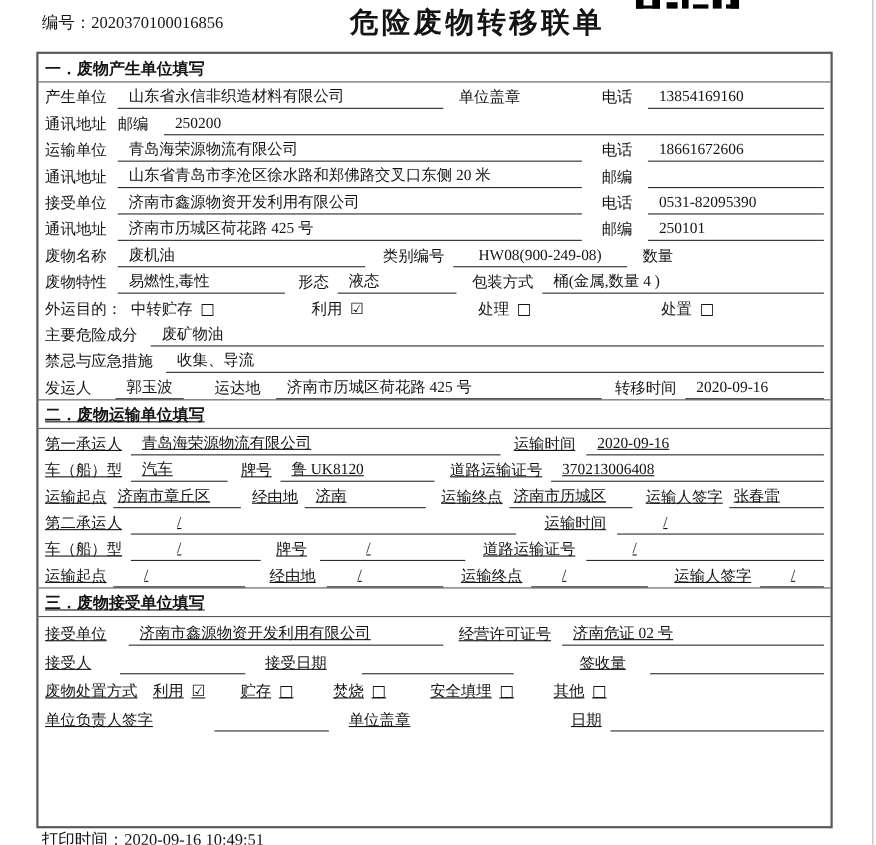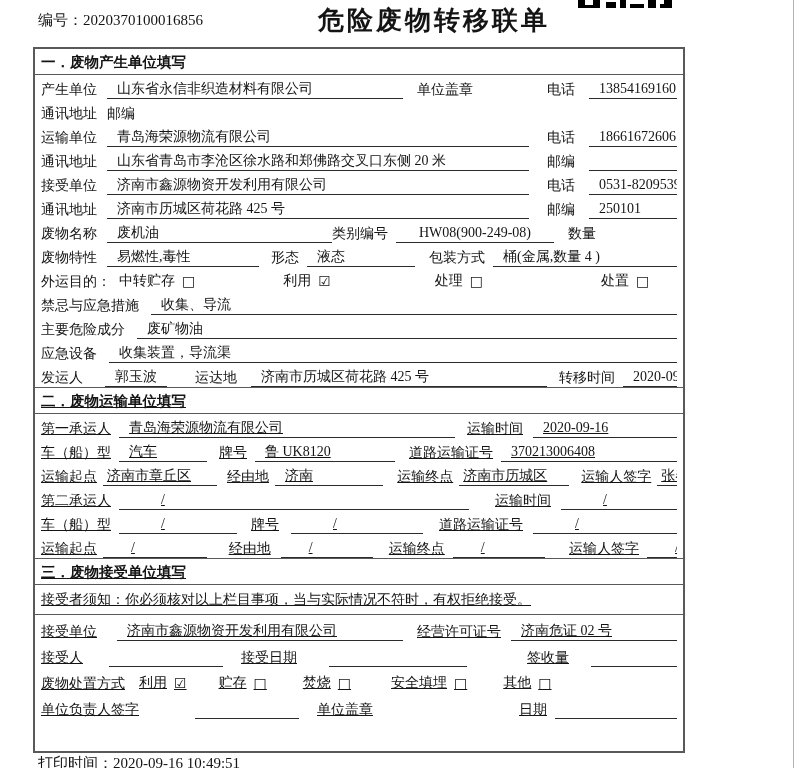--- a/index.html
+++ b/index.html
@@ -12,21 +12,21 @@
   .edge-line { position:absolute; right:2px; top:0; bottom:0; width:1px; background:#b3b3b3; }
   .qr-frag { position:absolute; left:578px; top:0; width:94px; height:8px; }
 
   .topbar { position:relative; height:47px; }
   .doc-no { position:absolute; left:38px; top:11px; font-size:15px; white-space:nowrap; }
   .title {
     position:absolute; left:318px; top:3px; font-size:26px; letter-spacing:3px;
     font-family:"Liberation Sans","DejaVu Sans",sans-serif; font-weight:bold; white-space:nowrap;
   }
 
-  .form { position:absolute; left:33px; top:47px; width:652px; height:706px; border:2px solid #595959; background:#fff; }
+  .form { position:absolute; left:33px; top:47px; width:724px; height:706px; border:2px solid #595959; background:#fff; }
   .sec { }
   .sec + .sec { border-top:1.5px solid #595959;text-decoration:underline; }
   .sec-h {
     font-family:"Liberation Sans","DejaVu Sans",sans-serif; font-weight:bold; font-size:14.5px;
     padding:4px 6px 2px 6px; height:26px; border-bottom:1.5px solid #595959; white-space:nowrap;
   }
   .notice { height:30px; padding:6px 6px 0 6px; border-bottom:1.5px solid #595959; white-space:nowrap; }
 
   .row { display:flex; align-items:flex-end; height:24px; padding:0 6px; white-space:nowrap; }
   .s3 .row { height:26px; }
@@ -83,20 +83,21 @@
           <span class="uv fill">山东省永信非织造材料有限公司</span>
           <span class="lbl" style="margin-left:14px">单位盖章</span>
         </span>
         <span class="lbl rl">电话</span>
         <span class="uv grow">13854169160</span>
       </div>
 
       <div class="row">
         <span class="lbl w58">通讯地址</span>
         <span class="lbl rl">邮编</span>
+        <span class="uv grow">250200</span>
       </div>
 
       <div class="row">
         <span class="lbl w58">运输单位</span>
         <span class="mid">
             <span class="uv full">青岛海荣源物流有限公司</span>
           </span>
         <span class="lbl rl">电话</span>
         <span class="uv grow">18661672606</span>
       </div>
@@ -124,21 +125,21 @@
         <span class="mid">
             <span class="uv full">济南市历城区荷花路 425 号</span>
           </span>
         <span class="lbl rl">邮编</span>
         <span class="uv grow">250101</span>
       </div>
 
       <div class="row">
         <span class="lbl w58">废物名称</span>
         <span class="uv" style="width:225px">废机油</span>
-        <span class="lbl" style="margin-left:0">类别编号</span>
+        <span class="lbl" style="margin-left:16px">类别编号</span>
         <span class="uv" style="width:158px;margin-left:8px;text-align:center;padding-left:2px">HW08(900-249-08)</span>
         <span class="lbl" style="margin-left:14px">数量</span>
       </div>
 
       <div class="row">
         <span class="lbl w58">废物特性</span>
         <span class="uv" style="width:152px">易燃性,毒性</span>
         <span class="lbl" style="margin-left:12px">形态</span>
         <span class="uv" style="width:108px;margin-left:8px">液态</span>
         <span class="lbl" style="margin-left:14px">包装方式</span>
@@ -159,33 +160,29 @@
           <span>处理</span>
           <span class="opt-box">□</span>
         </span>
         <span class="opt" style="margin-left:118px">
           <span>处置</span>
           <span class="opt-box">□</span>
         </span>
       </div>
 
       <div class="row">
+        <span class="lbl">主要危险成分</span>
+        <span class="uv grow" style="margin-left:12px">废矿物油</span>
+      </div>
+
+      <div class="row">
         <span class="lbl">禁忌与应急措施</span>
         <span class="uv grow" style="margin-left:12px">收集、导流</span>
       </div>
 
-      <div class="row">
-        <span class="lbl">主要危险成分</span>
-        <span class="uv grow" style="margin-left:12px">废矿物油</span>
-      </div>
-
-      <div class="row">
-        <span class="lbl">应急设备</span>
-        <span class="uv grow" style="margin-left:12px">收集装置，导流渠</span>
-      </div>
 
       <div class="row">
         <span class="lbl">发运人</span>
         <span class="uv" style="width:62px;margin-left:22px;text-align:center;padding-left:2px">郭玉波</span>
         <span class="lbl" style="margin-left:28px">运达地</span>
         <span class="uv" style="width:296px;margin-left:14px">济南市历城区荷花路 425 号</span>
         <span class="lbl" style="margin-left:12px">转移时间</span>
         <span class="uv grow" style="margin-left:8px">2020-09-16</span>
       </div>
     </div>
@@ -243,21 +240,20 @@
         <span class="uv sl-s" style="width:106px;margin-left:10px">/</span>
         <span class="lbl" style="margin-left:16px">运输终点</span>
         <span class="uv sl-s" style="width:106px;margin-left:8px">/</span>
         <span class="lbl" style="margin-left:24px">运输人签字</span>
         <span class="uv grow sl-s" style="margin-left:8px">/</span>
       </div>
     </div>
 
     <div class="sec s3">
       <div class="sec-h">三．废物接受单位填写</div>
-      <div class="notice">接受者须知：你必须核对以上栏目事项，当与实际情况不符时，有权拒绝接受。</div>
 
       <div class="row">
         <span class="lbl">接受单位</span>
         <span class="uv" style="width:286px;margin-left:20px">济南市鑫源物资开发利用有限公司</span>
         <span class="lbl" style="margin-left:14px">经营许可证号</span>
         <span class="uv grow" style="margin-left:10px">济南危证 02 号</span>
       </div>
 
       <div class="row">
         <span class="lbl">接受人</span>

